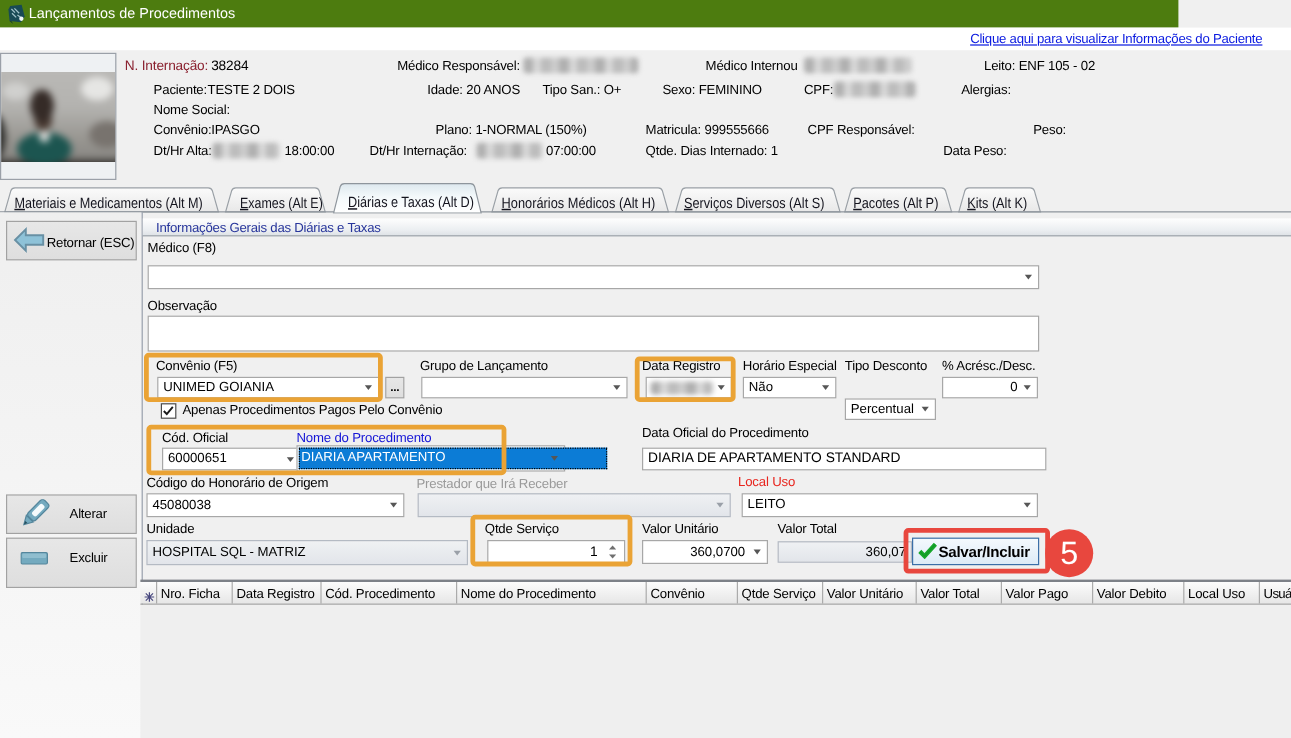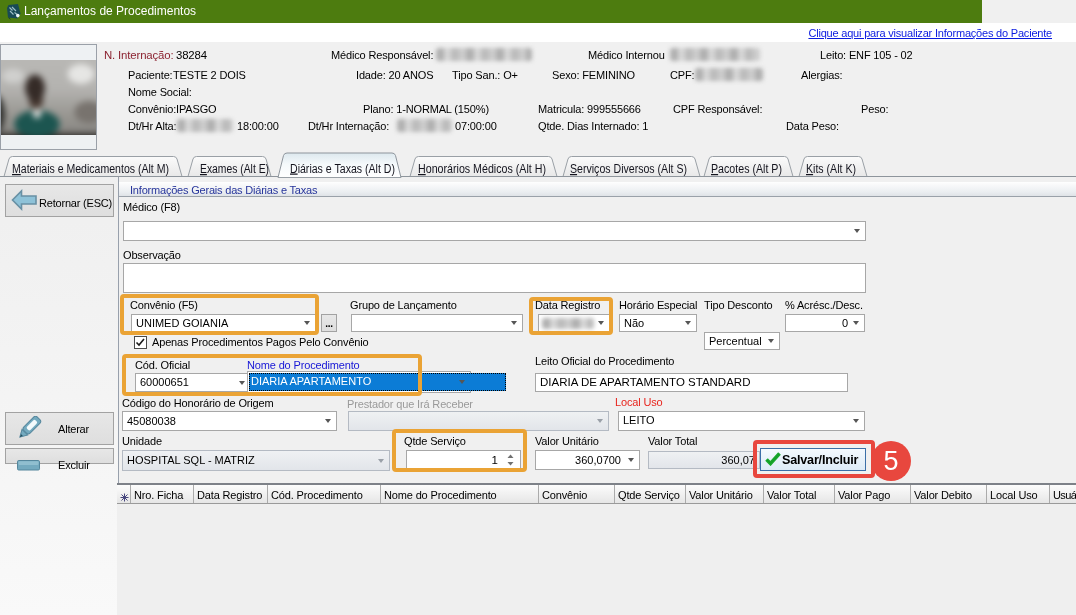--- a/index.html
+++ b/index.html
@@ -153,21 +153,21 @@
  <svg class="ab" style="left:8px;top:3px" width="28" height="28" viewBox="0 0 28 28">
   <g transform="rotate(45 14 13)">
    <rect x="9.6" y="-2" width="8.8" height="19" rx="2.6" fill="#74aabf" stroke="#54869c"></rect>
    <rect x="11.6" y="1.5" width="4.8" height="12" rx="1.8" fill="#f4fafc"></rect>
    <path d="M10 17.5 L18 17.5 L14 24.5 Z" fill="#74aabf" stroke="#54869c"></path>
    <path d="M12.8 21.5 L14 24.5 L15.2 21.5 Z" fill="#26505f"></path>
   </g>
  </svg>
  <span class="ab" style="left:52px;top:10px">Alterar</span>
 </button>
-<button class="btn" style="left:5px;top:448px;width:109px;height:16px">
+<button class="btn" style="left:5px;top:448px;width:109px;height:42px">
  <svg class="ab" style="left:11px;top:11px" width="24" height="11" viewBox="0 0 24 11">
   <rect x="0.5" y="0.5" width="22" height="9.5" rx="1.2" fill="#74aabf" stroke="#54869c"></rect>
   <rect x="1.5" y="1.3" width="20" height="3.6" rx="1" fill="#90becf"></rect>
  </svg>
  <span class="ab" style="left:52px;top:10px">Excluir</span>
 </button>
 
 <div class="ab" id="band">
       <span>Informações Gerais das Diárias e Taxas</span>
     </div>
@@ -221,22 +221,22 @@
 <span class="lbl" style="left:247px;top:359px;color:#1616d6">Nome do Procedimento</span>
 <div class="cb" style="left:135px;top:373px;width:116px;height:19px">
       <span class="v">60000651</span>
       <i class="arr"></i>
     </div>
 <div class="cb" style="left:247px;top:371px;width:224px;height:22px">
  <div class="ab" style="left:1px;top:1px;width:257px;height:18px;background:#0c7cd6;outline:1px dotted #000;outline-offset:-1px"></div>
  <span class="v" style="color:#fff;top:3px;left:3px">DIARIA APARTAMENTO</span>
       <i class="arr"></i>
     </div>
-<span class="lbl" style="left:535px;top:355px">Leito Oficial do Procedimento</span>
-<div class="tb" style="left:535px;top:373px;width:313px;height:19px">
+<span class="lbl" style="left:535px;top:355px">Data Oficial do Procedimento</span>
+<div class="tb" style="left:535px;top:373px;width:337px;height:19px">
       <span class="v" style="position:absolute;left:4px;top:2px">DIARIA DE APARTAMENTO STANDARD</span>
     </div>
 
 <span class="lbl" style="left:122px;top:397px">Código do Honorário de Origem</span>
 <span class="lbl" style="left:347px;top:398px;color:#9a9a9a">Prestador que Irá Receber</span>
 <span class="lbl" style="left:615px;top:396px;color:#e8251e">Local Uso</span>
 <div class="cb" style="left:122px;top:411px;width:215px;height:20px">
       <span class="v" style="top:3px">45080038</span>
       <i class="arr"></i>
     </div>

